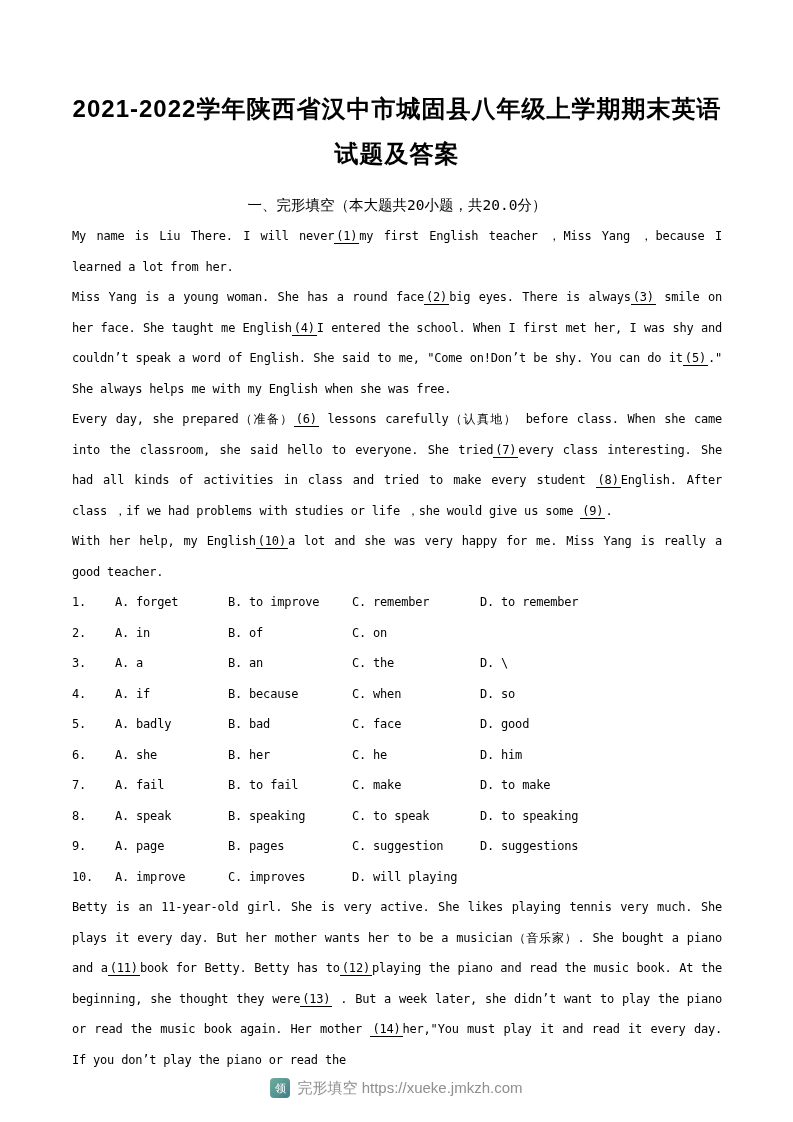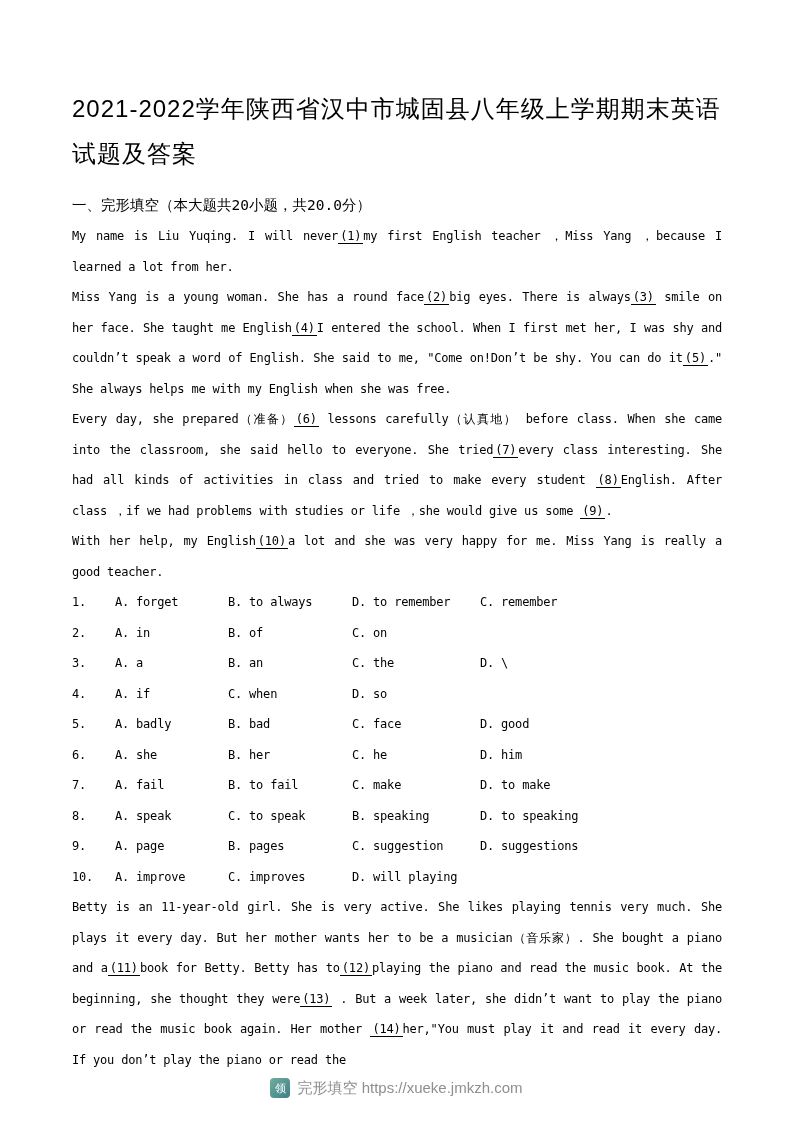--- a/index.html
+++ b/index.html
@@ -8,31 +8,33 @@
     width: 793px; height: 1122px;
     background: #ffffff;
     position: relative;
     overflow: hidden;
     color: #000;
     font-family: "DejaVu Sans Mono", "Liberation Mono", monospace;
   }
   .sheet { padding: 86px 71px 0 72px; }
   .title {
     font-family: "Liberation Sans", "DejaVu Sans", sans-serif;
-    font-weight: 400;
+    font-weight: 700;
     font-size: 24px;
     line-height: 45px;
+    text-align: center;
     margin: 0 0 14px 0;
     letter-spacing: 1px;
   }
   .heading {
     font-size: 14.5px;
     line-height: 31px;
     margin: 0;
     font-weight: 400;
+    text-align: center;
   }
   .para {
     margin: 0;
     font-size: 12px;
     letter-spacing: -0.2px;
     line-height: 30.5px;
     text-align: justify;
   }
   .blank {
     border-bottom: 1px solid #000;
@@ -72,50 +74,51 @@
   .footer-text { white-space: nowrap; }
 </style>
 </head>
 <body>
 
 <div class="sheet">
   <h1 class="title">2021-2022学年陕西省汉中市城固县八年级上学期期末英语试题及答案</h1>
   <p class="heading">一、完形填空（本大题共20小题，共20.0分）</p>
 
   <div>
-      <p class="para"><span>My name is Liu Yuqing. I will never</span><span class="blank">(1)</span><span>my first English teacher ，Miss Yang ，because I learned a lot from her.</span></p>
+      <p class="para"><span>My name is Liu There. I will never</span><span class="blank">(1)</span><span>my first English teacher ，Miss Yang ，because I learned a lot from her.</span></p>
       <p class="para"><span>Miss Yang is a young woman. She has a round face</span><span class="blank">(2)</span><span>big eyes. There is always</span><span class="blank">(3)</span><span> smile on her face. She taught me English</span><span class="blank">(4)</span><span>I entered the school. When I first met her, I was shy and couldn’t speak a word of English. She said to me, "Come on!Don’t be shy. You can do it</span><span class="blank">(5)</span><span>." She always helps me with my English when she was free.</span></p>
       <p class="para"><span>Every day, she prepared（准备）</span><span class="blank">(6)</span><span> lessons carefully（认真地） before class. When she came into the classroom, she said hello to everyone. She tried</span><span class="blank">(7)</span><span>every class interesting. She had all kinds of activities in class and tried to make every student </span><span class="blank">(8)</span><span>English. After class ，if we had problems with studies or life ，she would give us some </span><span class="blank">(9)</span><span>.</span></p>
       <p class="para"><span>With her help, my English</span><span class="blank">(10)</span><span>a lot and she was very happy for me. Miss Yang is really a good teacher.</span></p>
     </div>
 
   <div>
       <div class="qrow">
         <span>1.</span>
         <span>A. forget</span>
-        <span>B. to always</span>
+        <span>B. to improve</span>
+        <span>C. remember</span>
         <span>D. to remember</span>
-        <span>C. remember</span>
       </div>
       <div class="qrow">
         <span>2.</span>
         <span>A. in</span>
         <span>B. of</span>
         <span>C. on</span>
       </div>
       <div class="qrow">
         <span>3.</span>
         <span>A. a</span>
         <span>B. an</span>
         <span>C. the</span>
         <span>D. \</span>
       </div>
       <div class="qrow">
         <span>4.</span>
         <span>A. if</span>
+        <span>B. because</span>
         <span>C. when</span>
         <span>D. so</span>
       </div>
       <div class="qrow">
         <span>5.</span>
         <span>A. badly</span>
         <span>B. bad</span>
         <span>C. face</span>
         <span>D. good</span>
       </div>
@@ -129,22 +132,22 @@
       <div class="qrow">
         <span>7.</span>
         <span>A. fail</span>
         <span>B. to fail</span>
         <span>C. make</span>
         <span>D. to make</span>
       </div>
       <div class="qrow">
         <span>8.</span>
         <span>A. speak</span>
+        <span>B. speaking</span>
         <span>C. to speak</span>
-        <span>B. speaking</span>
         <span>D. to speaking</span>
       </div>
       <div class="qrow">
         <span>9.</span>
         <span>A. page</span>
         <span>B. pages</span>
         <span>C. suggestion</span>
         <span>D. suggestions</span>
       </div>
       <div class="qrow">

